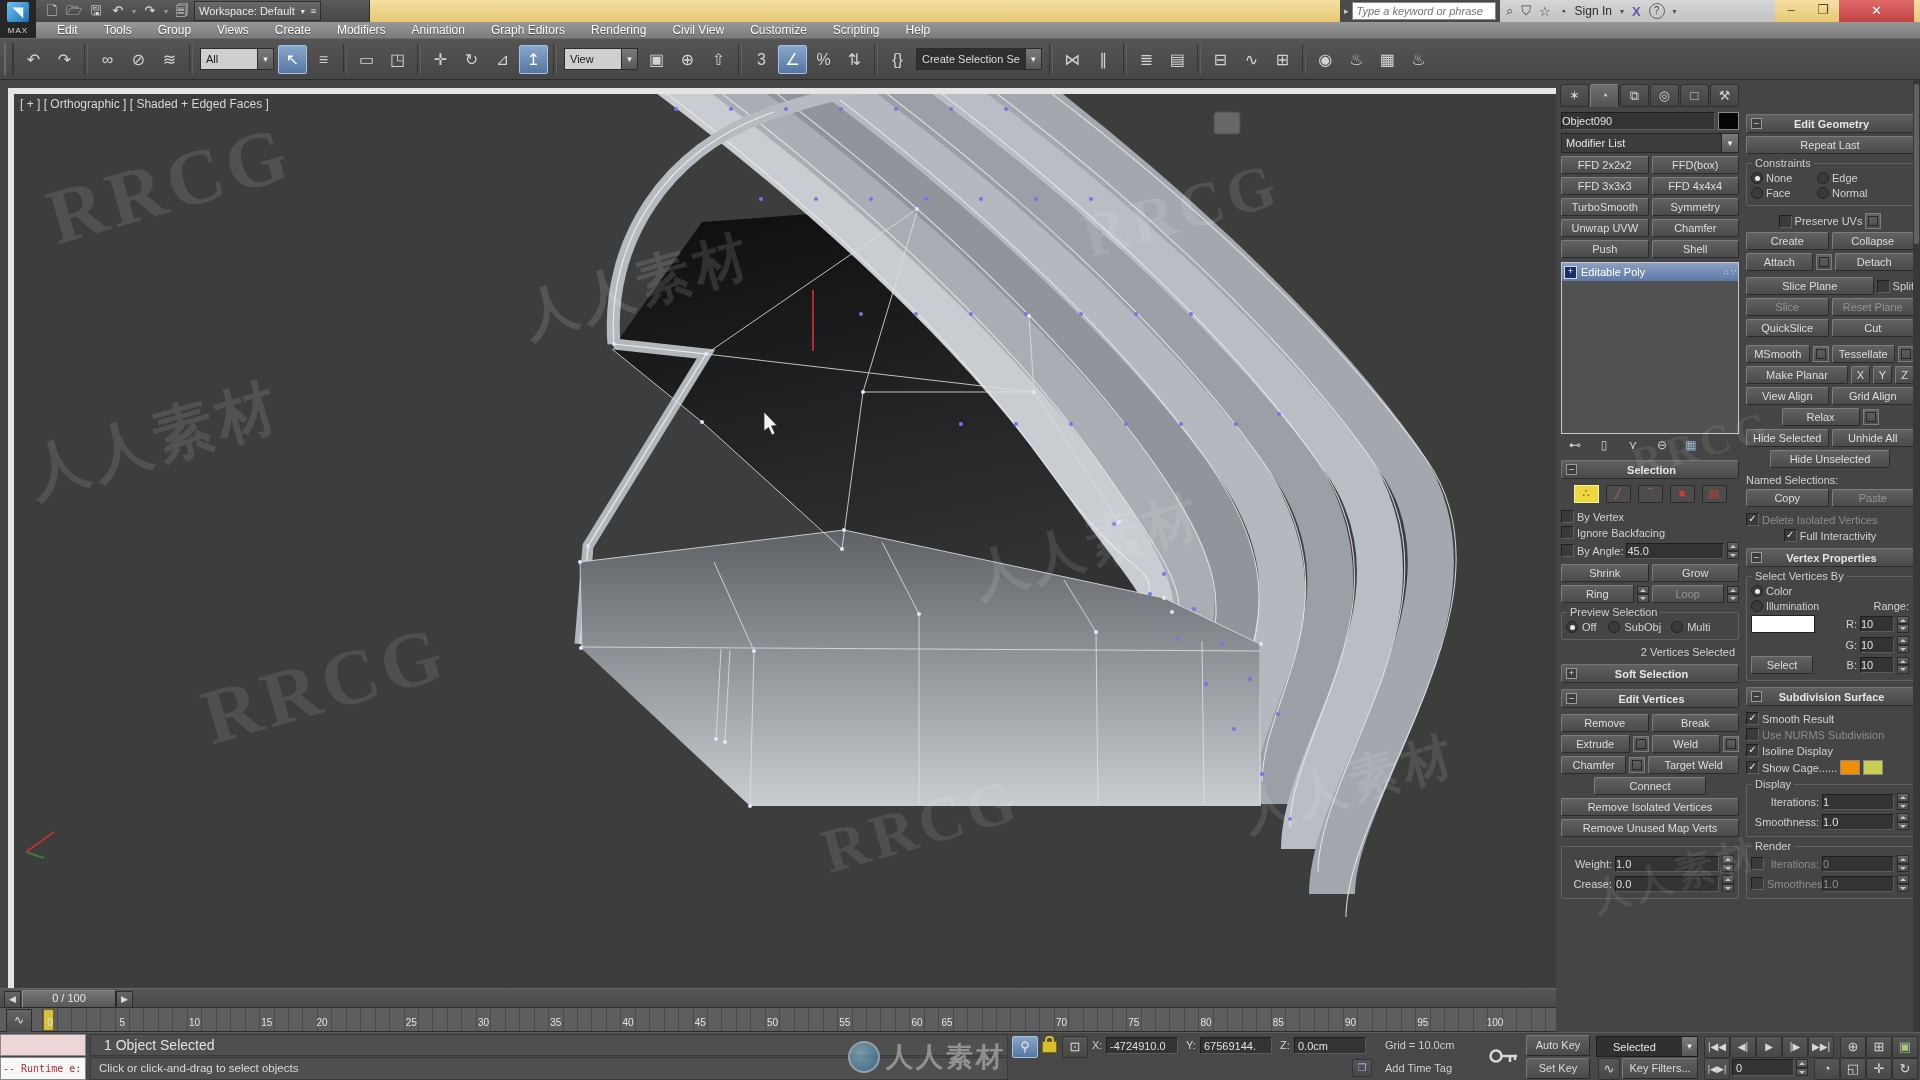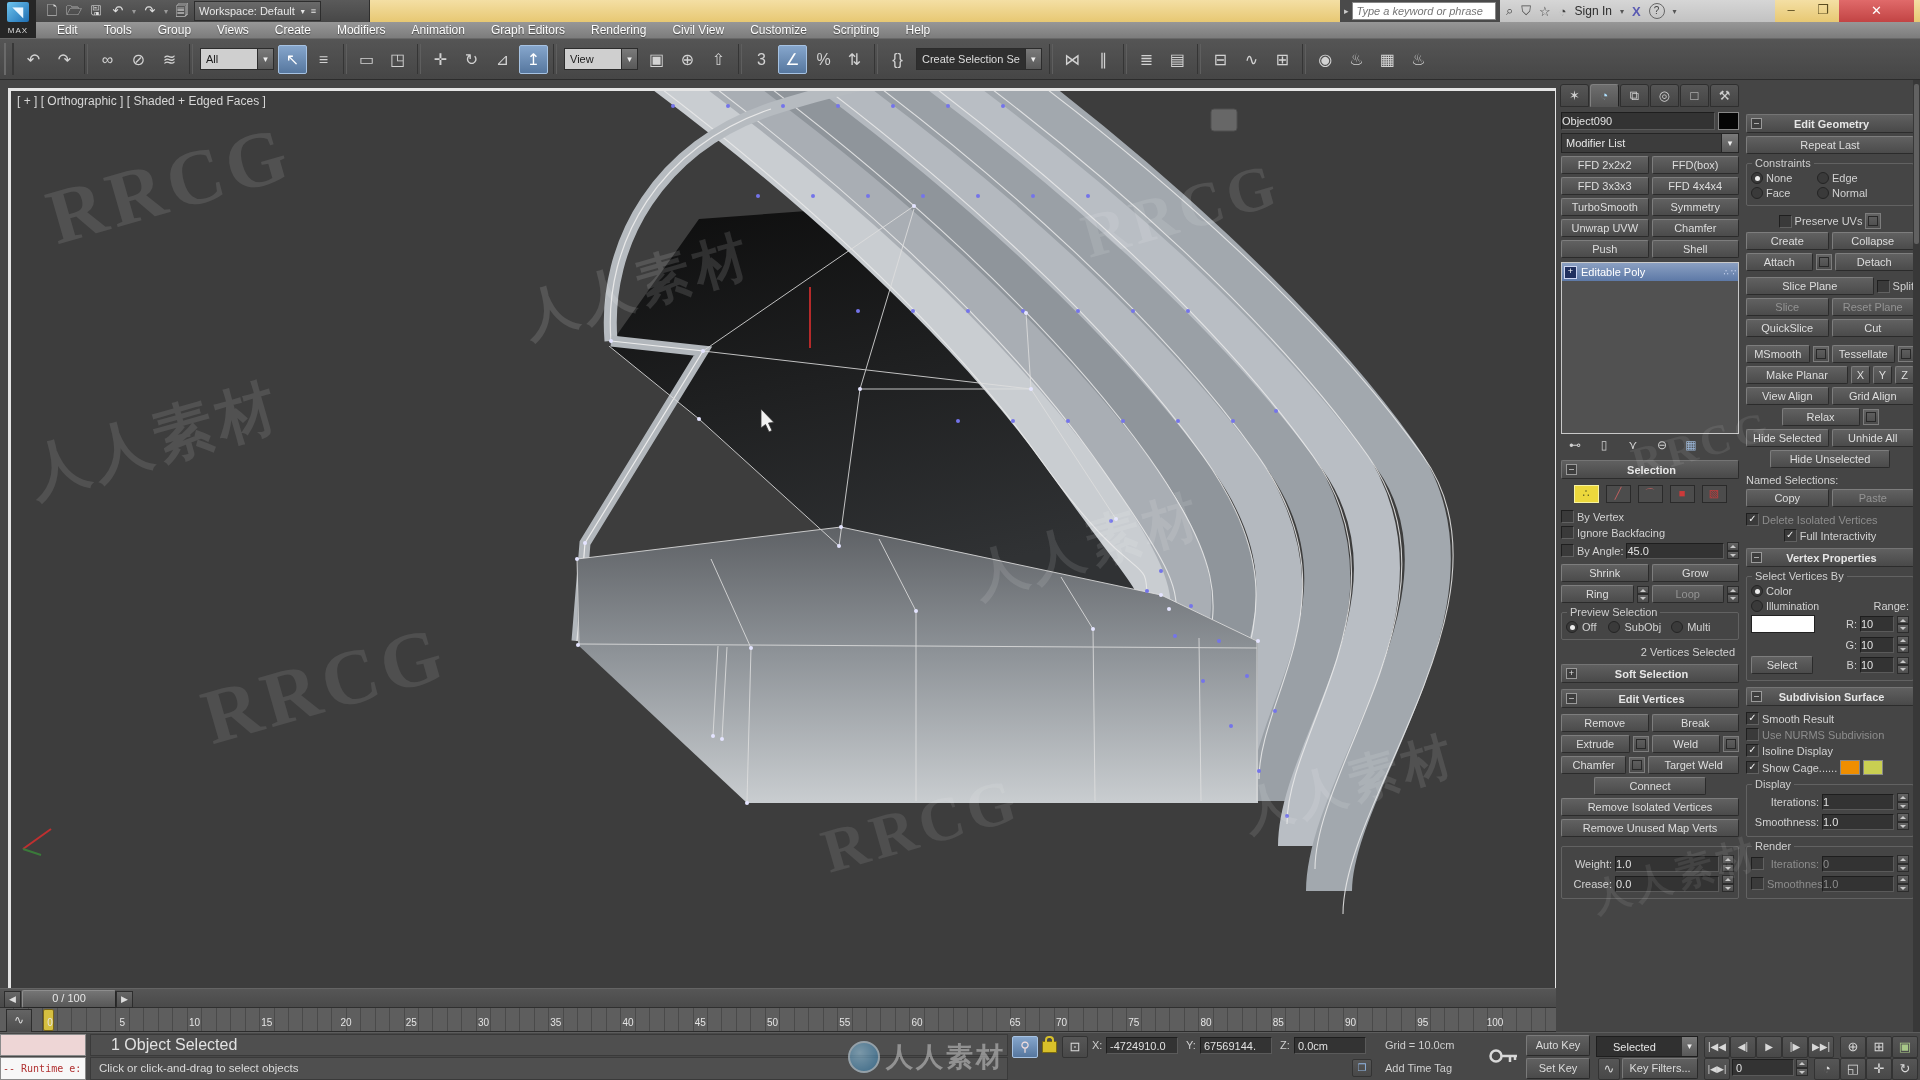--- a/index.html
+++ b/index.html
@@ -32,21 +32,21 @@
   #tbar-items{display:flex;align-items:center}
   .ti{width:27px;height:27px;line-height:27px;text-align:center;font-size:16px;color:#d2d2d2;border:1px solid transparent;border-radius:2px;margin:0 1px;overflow:hidden}
   .ti.hl{background:linear-gradient(#86a6cc,#56779f);border-color:#a6c2e2;color:#fff}
   .tsep{width:2px;height:30px;margin:0 4px;border-left:1px solid #353535;border-right:1px solid #5e5e5e}
   .tdd{height:20px;display:flex;align-items:center;margin:0 3px;border:1px solid #2c2c2c;font-size:11px}
   .tdd.light{background:#cfcfcf;color:#1b1b1b}
   .tdd.dark{background:#2f2f2f;color:#ddd}
   .tdd span{padding:0 5px;min-width:46px;white-space:nowrap;overflow:hidden}
   .tdd b{width:15px;height:100%;background:linear-gradient(#7a7a7a,#585858);color:#eee;text-align:center;line-height:20px;font-size:9px;border-left:1px solid #2c2c2c;font-weight:normal}
   
-  #vp{position:absolute;left:8px;top:88px;width:1544px;height:898px;background:#3d3d3d;border:3px solid #e5e5e5;overflow:hidden}
+  #vp{position:absolute;left:8px;top:88px;width:1544px;height:898px;background:#3d3d3d;border:6px solid #e5e5e5;overflow:hidden}
   #vp-label{position:absolute;left:6px;top:3px;font-size:12px;color:#d8d8d8;z-index:5}
   #mesh{position:absolute;left:0;top:0}
   .wm{position:absolute;transform:rotate(-16deg);font-weight:bold;color:#fff;pointer-events:none;z-index:8;letter-spacing:5px;font-family:"Liberation Serif",serif}
   
   #cpanel{position:absolute;left:1556px;top:80px;width:364px;height:952px;background:#454545;overflow:hidden}
   #pscroll{position:absolute;right:0;top:0;width:7px;height:952px;background:#383838}
   #pscroll i{position:absolute;left:1px;top:4px;width:5px;height:160px;background:#616161;border-radius:2px}
   #ptabs{position:absolute;left:4px;top:4px;display:flex;gap:1px}
   .ptab{width:27px;height:21px;text-align:center;line-height:21px;font-size:13px;color:#cfcfcf;background:linear-gradient(#565656,#454545);border:1px solid #2f2f2f;border-radius:3px 3px 0 0}
   .ptab.on{background:linear-gradient(#6e6e6e,#555);border-color:#808080 #222 #555 #808080;color:#aee0ff}
@@ -100,21 +100,21 @@
   
   #sbar{position:absolute;left:0;top:1032px;width:1920px;height:48px;background:#484848;border-top:1px solid #5d5d5d}
   .sfield{position:absolute;background:#333;border:1px solid;border-color:#1e1e1e #5a5a5a #5a5a5a #1e1e1e;color:#e0e0e0;font-size:11px;height:17px;line-height:16px;padding:0 3px;box-sizing:border-box;white-space:nowrap;overflow:hidden}
   .slbl{position:absolute;font-size:11px;color:#cfcfcf;line-height:17px}
   .sbtn{position:absolute;background:linear-gradient(#606060,#4a4a4a);border:1px solid;border-color:#7a7a7a #2a2a2a #2a2a2a #7a7a7a;border-radius:2px;color:#dcdcdc;font-size:11px;text-align:center;box-sizing:border-box}
   .sico{position:absolute;width:24px;height:20px;text-align:center;line-height:20px;font-size:13px;color:#d8d8d8;background:linear-gradient(#565656,#484848);border:1px solid #333;border-radius:2px}
   .lock{position:absolute;width:13px;height:10px;background:#d8c02a;border:1px solid #7a6a10;border-radius:1px}
   .lock::before{content:"";position:absolute;left:2px;top:-6px;width:5px;height:5px;border:2px solid #d8c02a;border-bottom:none;border-radius:4px 4px 0 0}
   #ml-pink{position:absolute;left:0;top:1px;width:86px;height:22px;background:#eed6d6;border:1px solid #8a8a8a;box-sizing:border-box}
   #ml-white{position:absolute;left:0;top:24px;width:86px;height:23px;background:#f7f7f7;border:1px solid #8a8a8a;box-sizing:border-box;color:#b03030;font-family:"DejaVu Sans Mono",monospace;font-size:10px;line-height:21px;padding-left:2px;white-space:nowrap;overflow:hidden}
-  #st1{position:absolute;left:90px;top:1px;width:918px;height:22px;background:#4f4f4f;border:1px solid #3a3a3a;box-sizing:border-box;line-height:20px;padding-left:20px;font-size:16px;color:#e2e2e2}
+  #st1{position:absolute;left:90px;top:1px;width:918px;height:22px;background:#4f4f4f;border:1px solid #3a3a3a;box-sizing:border-box;line-height:20px;padding-left:13px;font-size:14px;color:#e2e2e2}
   #st2{position:absolute;left:90px;top:24px;width:918px;height:23px;background:#4f4f4f;border:1px solid #3a3a3a;box-sizing:border-box;line-height:21px;padding-left:8px;font-size:11.5px;color:#dadada}
   #wmlogo{position:absolute;left:848px;top:6px;display:flex;align-items:center;gap:6px;opacity:.55;z-index:3;pointer-events:none}
   #wmlogo .c{width:28px;height:28px;border-radius:50%;background:radial-gradient(circle at 35% 35%,#9fd4f2,#2d7fb5);border:2px solid #cfe4f2}
   #wmlogo .t{font-size:27px;color:#c9c9c9;font-weight:bold;letter-spacing:3px;font-family:"Liberation Serif",serif}
 </style>
 </head>
 <body>
 
 <div id="titlebar">
   <div id="qat">
@@ -748,30 +748,30 @@
   <span class="tsbtn" style="left:4px">◀</span>
   <div id="tsknob">0 / 100</div>
   <span class="tsbtn" style="left:116px">▶</span>
 </div>
 <div id="ruler">
   <div id="marker"></div>
 <span class="tick" style="left: 50px;">0</span>
     <span class="tick" style="left: 122.25px;">5</span>
     <span class="tick" style="left: 194.5px;">10</span>
     <span class="tick" style="left: 266.75px;">15</span>
-    <span class="tick" style="left: 346px;">20</span>
+    <span class="tick" style="left: 322px;">20</span>
     <span class="tick" style="left: 411.25px;">25</span>
     <span class="tick" style="left: 483.5px;">30</span>
     <span class="tick" style="left: 555.75px;">35</span>
     <span class="tick" style="left: 628px;">40</span>
     <span class="tick" style="left: 700.25px;">45</span>
     <span class="tick" style="left: 772.5px;">50</span>
     <span class="tick" style="left: 844.75px;">55</span>
     <span class="tick" style="left: 917px;">60</span>
-    <span class="tick" style="left: 1001px; padding-left: 28px;">65</span>
+    <span class="tick" style="left: 933px; padding-left: 28px;">65</span>
     <span class="tick" style="left: 1061.5px;">70</span>
     <span class="tick" style="left: 1133.75px;">75</span>
     <span class="tick" style="left: 1206px;">80</span>
     <span class="tick" style="left: 1278.25px;">85</span>
     <span class="tick" style="left: 1350.5px;">90</span>
     <span class="tick" style="left: 1422.75px;">95</span>
     <span class="tick" style="left: 1495px;">100</span>
   </div>
 <div id="mcurve">∿</div>
 

